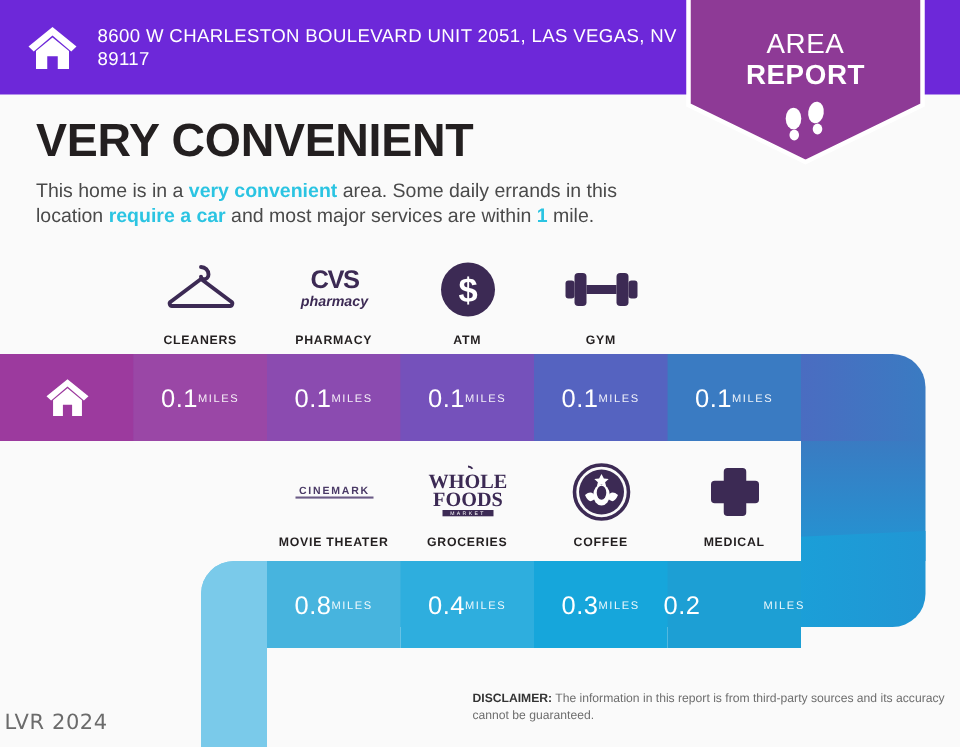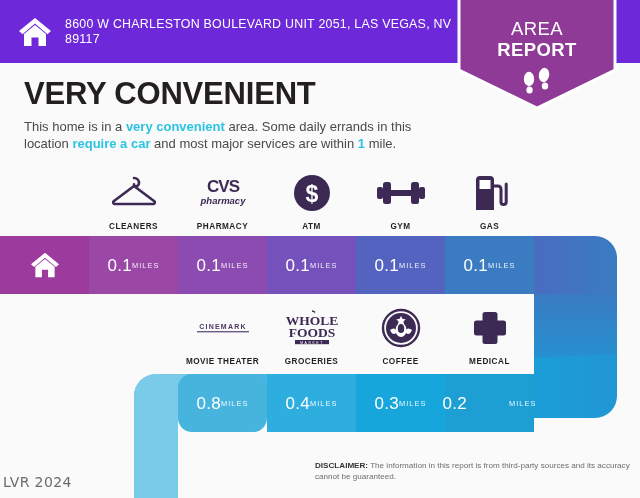--- a/index.html
+++ b/index.html
@@ -212,30 +212,20 @@
           <rect x="1" y="9" width="6" height="12" rx="2" fill="#3c2a54"></rect>
           <rect x="7" y="4" width="8" height="22" rx="2.5" fill="#3c2a54"></rect>
           <rect x="15" y="12" width="20" height="6" fill="#3c2a54"></rect>
           <rect x="35" y="4" width="8" height="22" rx="2.5" fill="#3c2a54"></rect>
           <rect x="43" y="9" width="6" height="12" rx="2" fill="#3c2a54"></rect>
         </svg>
       </div>
       <div class="iconlabel">GYM</div>
     </div>
 
-    <div class="iconcell">
-      <div class="iconart">
-        <svg width="36" height="38" viewBox="0 0 36 38">
-          <path d="M4 6 a4 4 0 0 1 4 -4 H18 a4 4 0 0 1 4 4 V36 H4 Z" fill="#3c2a54"></path>
-          <rect x="7.5" y="6" width="11" height="9" fill="#ffffff"></rect>
-          <path d="M22 12 h4 a3 3 0 0 1 3 3 v13 a2.6 2.6 0 0 0 2.6 2.6 a2.6 2.6 0 0 0 2.6 -2.6 V10" fill="none" stroke="#3c2a54" stroke-width="3" stroke-linecap="round"></path>
-        </svg>
-      </div>
-      <div class="iconlabel">GAS</div>
-    </div>
   </div>
 
   <div class="barrow" id="barrow1">
     <div class="barcell home" style="background: rgb(156, 58, 158);">
       <svg width="30" height="28" viewBox="0 0 34 32">
         <path d="M17 2 L33 15 L29.5 18.3 L17 7.6 L4.5 18.3 L1 15 Z" fill="#fff"></path>
         <path d="M6 18 L17 9 L28 18 L28 30 L20.5 30 L20.5 21.5 L13.5 21.5 L13.5 30 L6 30 Z" fill="#fff"></path>
       </svg>
     </div>
     <div class="barcell" style="background: rgb(154, 71, 166);">
@@ -304,21 +294,21 @@
       <div class="iconart">
         <svg width="36" height="36" viewBox="0 0 36 36">
           <path d="M13 2 h10 a2.5 2.5 0 0 1 2.5 2.5 V10.5 h6 a2.5 2.5 0 0 1 2.5 2.5 v10 a2.5 2.5 0 0 1 -2.5 2.5 h-6 v6 a2.5 2.5 0 0 1 -2.5 2.5 h-10 a2.5 2.5 0 0 1 -2.5 -2.5 v-6 h-6 a2.5 2.5 0 0 1 -2.5 -2.5 v-10 a2.5 2.5 0 0 1 2.5 -2.5 h6 V4.5 A2.5 2.5 0 0 1 13 2 Z" fill="#3c2a54"></path>
         </svg>
       </div>
       <div class="iconlabel">MEDICAL</div>
     </div>
   </div>
 
   <div class="barrow" id="barrow2">
-    <div class="barcell" style="background: rgb(71, 180, 222); border-radius: 14px;">
+    <div class="barcell" style="background: rgb(71, 180, 222);">
       <div class="num">0.8</div>
       <div class="unit">MILES</div>
     </div>
     <div class="barcell" style="background: rgb(46, 174, 222);">
       <div class="num">0.4</div>
       <div class="unit">MILES</div>
     </div>
     <div class="barcell" style="background: rgb(22, 166, 219);">
       <div class="num">0.3</div>
       <div class="unit">MILES</div>

